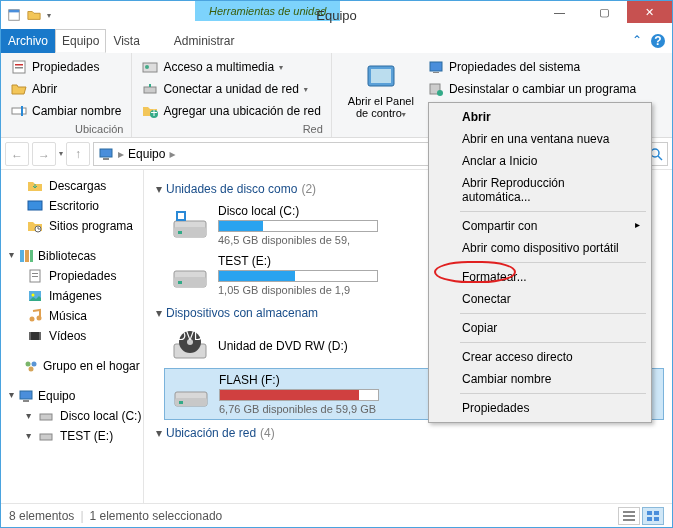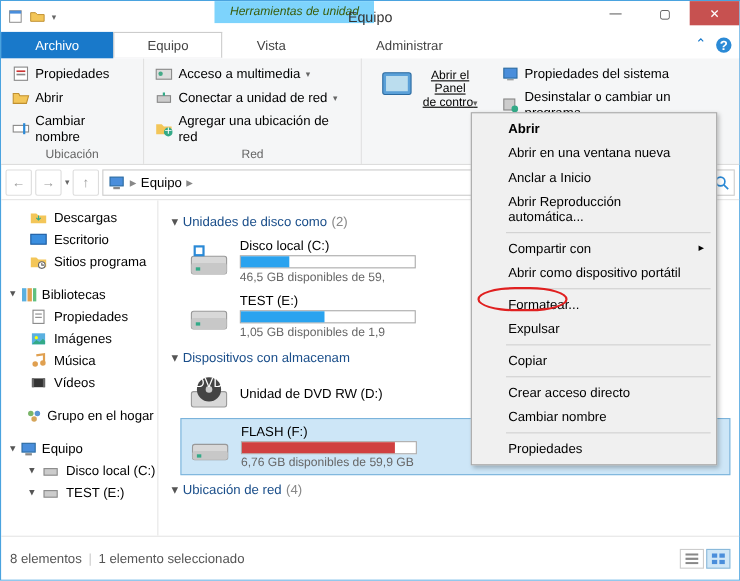--- a/index.html
+++ b/index.html
@@ -7,31 +7,31 @@
   .window { width: 673px; height: 528px; border: 1px solid #4aa3df; background: #fff; display: flex; flex-direction: column; }
   .titlebar { height: 28px; background: #fff; display: flex; align-items: center; position: relative; }
   .qat { display: flex; align-items: center; gap: 6px; padding-left: 6px; }
   .qat .ic { width: 14px; height: 14px; }
   .tools-tab { position: absolute; left: 194px; top: 0; background: #7dd3fc; color: #3a5d0a; padding: 4px 14px; font-size: 11px; font-style: italic; }
   .title-txt { position: absolute; left: 50%; transform: translateX(-50%); font-size: 13px; color: #333; }
   .winbtns { position: absolute; right: 0; top: 0; display: flex; }
   .winbtn { width: 45px; height: 22px; display: flex; align-items: center; justify-content: center; font-size: 11px; color: #333; }
   .winbtn.close { background: #c75150; color: #fff; }
   .tabs { height: 24px; background: #fff; display: flex; align-items: flex-end; padding-left: 0; position: relative; }
-  .tab { padding: 4px 30px; font-size: 12px; color: #444; border: 1px solid transparent; }
+  .tab { padding: 4px 6px; font-size: 12px; color: #444; border: 1px solid transparent; }
   .tab.archivo { background: #1979ca; color: #fff; }
   .tab.active { border: 1px solid #ccc; border-bottom: 1px solid #f5f6f7; }
   .tab-help { position: absolute; right: 6px; top: 4px; display: flex; gap: 8px; }
   .ribbon { background: #f5f6f7; border-bottom: 1px solid #ddd; display: flex; }
   .ribgrp { border-right: 1px solid #e1e1e1; padding: 4px 8px 2px 8px; display: flex; flex-direction: column; }
   .ribitems { display: flex; flex-direction: column; gap: 2px; }
   .ribitem { display: flex; align-items: center; gap: 5px; padding: 2px 2px; }
   .ribitem .ic { width: 16px; height: 16px; flex-shrink: 0; }
-  .riblbl { text-align: center; color: #666; font-size: 11px; padding-top: 2px; }
-  .bigbtn { display: flex; flex-direction: row; align-items: flex-start; justify-content: center; padding: 4px 8px; text-decoration: underline; }
+  .riblbl { text-align: right; color: #666; font-size: 11px; padding-top: 2px; }
+  .bigbtn { display: flex; flex-direction: column; align-items: center; justify-content: center; padding: 4px 8px; }
   .bigbtn .ic { width: 32px; height: 32px; }
   .bigbtn-lbl { font-size: 11px; text-align: center; line-height: 1.1; margin-top: 2px; }
   .addrbar { height: 32px; display: flex; align-items: center; padding: 3px 4px; gap: 3px; border-bottom: 1px solid #e5e5e5; }
   .navbtn { width: 24px; height: 24px; border: 1px solid #ddd; border-radius: 2px; display: flex; align-items: center; justify-content: center; color: #999; }
   .bcrumb { flex: 1; height: 24px; border: 1px solid #ccc; display: flex; align-items: center; padding: 0 4px; gap: 4px; }
   .searchbox { width: 180px; height: 24px; border: 1px solid #ccc; display: flex; align-items: center; padding: 0 4px; gap: 4px; color: #888; }
   .content { flex: 1; display: flex; overflow: hidden; }
   .navpane { width: 143px; border-right: 1px solid #e5e5e5; padding: 6px 0 6px 8px; overflow: hidden; }
   .navgrp { margin-bottom: 10px; }
   .navhdr { display: flex; align-items: center; gap: 4px; padding: 2px 0; }
@@ -48,21 +48,21 @@
   .drvbar { width: 160px; height: 12px; border: 1px solid #aaa; background: #fff; margin: 2px 0; position: relative; }
   .drvbarfill { height: 100%; background: #2aa3ef; }
   .drvbarfill.warn { background: #d04040; }
   .drvfree { font-size: 11px; color: #666; }
   .ctxmenu { position: absolute; left: 428px; top: 102px; width: 224px; background: #f0f0f0; border: 1px solid #a8a8a8; box-shadow: 2px 2px 4px rgba(0,0,0,0.25); padding: 3px; z-index: 100; }
   .ctxitem { padding: 4px 22px 4px 30px; font-size: 12px; color: #000; position: relative; }
   .ctxitem.bold { font-weight: bold; }
   .ctxitem.sub::after { content: "▸"; position: absolute; right: 8px; top: 4px; font-size: 10px; }
   .ctxsep { height: 1px; background: #d0d0d0; margin: 3px 2px 3px 28px; }
   .highlight { position: absolute; border: 2px solid #e02020; border-radius: 50% / 60%; left: 434px; top: 261px; width: 82px; height: 22px; z-index: 101; pointer-events: none; }
-  .statusbar { height: 40px; border-top: 1px solid #e5e5e5; display: flex; align-items: center; padding: 0 8px; font-size: 11px; color: #555; gap: 6px; }
+  .statusbar { height: 24px; border-top: 1px solid #e5e5e5; display: flex; align-items: center; padding: 0 8px; font-size: 11px; color: #555; gap: 6px; }
   .statussep { color: #ccc; }
   .statusview { margin-left: auto; display: flex; gap: 2px; }
   .viewbtn { width: 22px; height: 18px; border: 1px solid #ccc; display: flex; align-items: center; justify-content: center; }
   .viewbtn.act { background: #d0e7f7; border-color: #8ab9da; }
   .tri { font-size: 8px; color: #666; }
   .chev { display:inline-block; transform: rotate(90deg); font-size:10px; color:#555;}
   .chev.open { transform: rotate(180deg); }
   svg { display: block; }
 </style>
 </head>
@@ -425,21 +425,21 @@
 <div class="ctxmenu">
   <div class="ctxitem bold">Abrir</div>
   <div class="ctxitem">Abrir en una ventana nueva</div>
   <div class="ctxitem">Anclar a Inicio</div>
   <div class="ctxitem">Abrir Reproducción automática...</div>
   <div class="ctxsep"></div>
   <div class="ctxitem sub">Compartir con</div>
   <div class="ctxitem">Abrir como dispositivo portátil</div>
   <div class="ctxsep"></div>
   <div class="ctxitem">Formatear...</div>
-  <div class="ctxitem">Expulsar</div>
+  <div class="ctxitem">Conectar</div>
   <div class="ctxsep"></div>
   <div class="ctxitem">Copiar</div>
   <div class="ctxsep"></div>
   <div class="ctxitem">Crear acceso directo</div>
   <div class="ctxitem">Cambiar nombre</div>
   <div class="ctxsep"></div>
   <div class="ctxitem">Propiedades</div>
 </div>
 
 <div class="highlight"></div>

